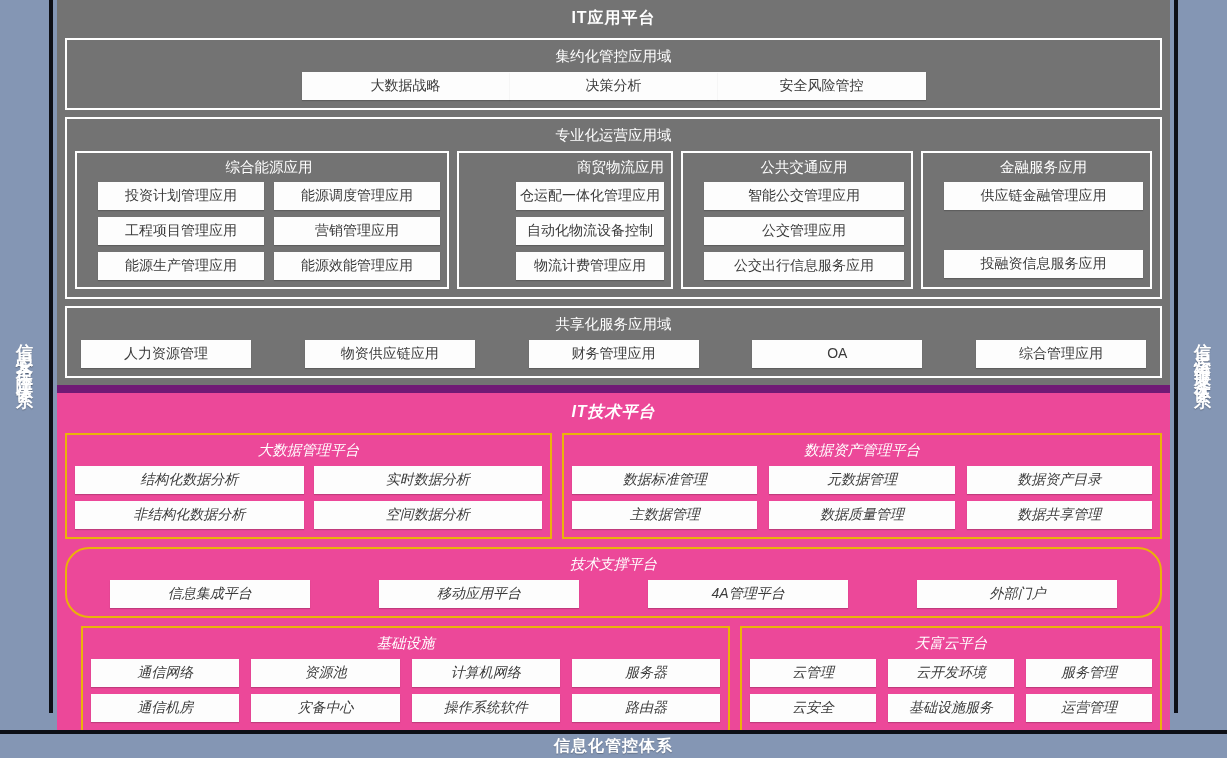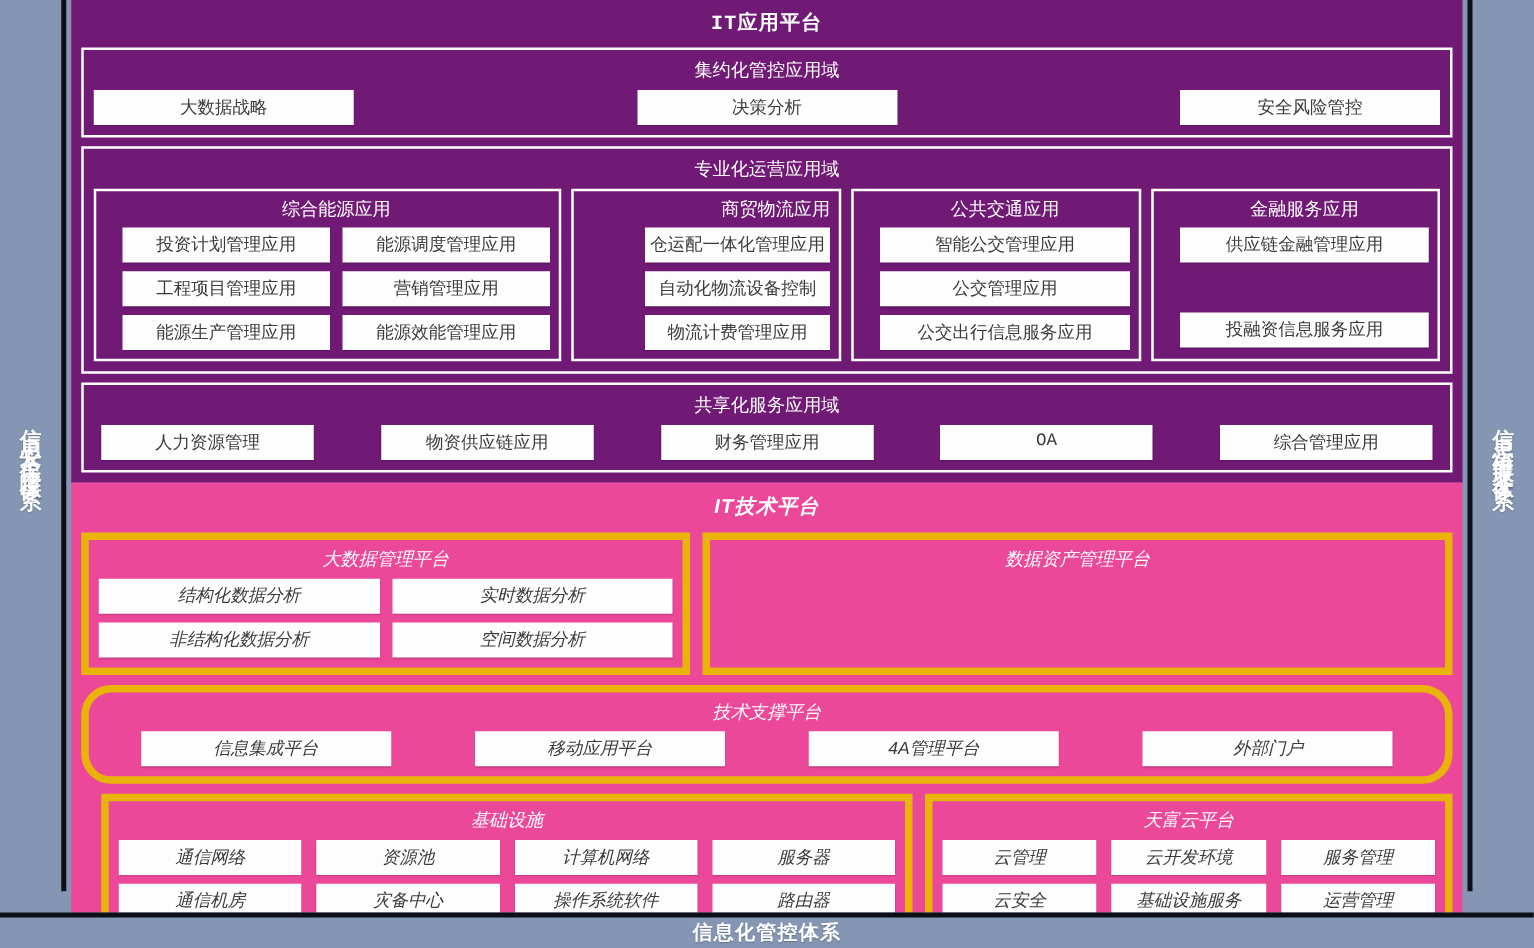--- a/index.html
+++ b/index.html
@@ -29,25 +29,24 @@
 
   
   .center{
     position:absolute;left:57px;top:0;width:1113px;height:713px;
     display:flex;flex-direction:column;
     box-sizing:border-box;
   }
 
   
   .app-platform{
-    background:#701a75;
-    border-bottom:1px solid #701a75;
+    background:#737373;
+    border-bottom:8px solid #701a75;
     padding:0 0 7px 0;
     box-sizing:border-box;
-    font-family:Liberation Mono, monospace;
   }
   .platform-title{
     text-align:center;color:#ffffff;font-weight:bold;font-size:16px;
     padding:8px 0 9px 0;letter-spacing:1px;
   }
   .domain{
     border:2px solid #ffffff;
     margin:0 8px 7px 8px;
     padding:5px 8px 8px 8px;
     box-sizing:border-box;
@@ -62,21 +61,21 @@
     color:#3b3b3b;
     font-size:14px;
     text-align:center;
     padding:5px 4px;
     box-sizing:border-box;
     white-space:nowrap;
     box-shadow:0 1px 1px rgba(0,0,0,.18);
   }
 
   
-  .spread3{display:flex;justify-content:space-between;}
+  .spread3{display:flex;justify-content:center;}
   .spread3 .chip{width:208px;}
 
   
   .group-row{display:flex;gap:8px;}
   .group{
     border:2px solid #ffffff;
     padding:4px 7px 7px 21px;
     box-sizing:border-box;
     display:flex;flex-direction:column;
   }
@@ -99,21 +98,21 @@
   
   .tech-platform{
     background:#ec4899;
     flex:1 1 auto;
     padding:0 0 8px 0;
     box-sizing:border-box;
     font-style:italic;
   }
   .tech-platform .platform-title{padding:9px 0 10px 0;}
   .tech-card{
-    border:6px solid #eab308;
+    border:2px solid #eab308;
     padding:4px 8px 8px 8px;
     box-sizing:border-box;
   }
   .tech-title{text-align:center;color:#ffffff;font-size:14.5px;padding:2px 0 6px 0;}
   .tier{display:flex;gap:10px;margin:0 8px 8px 8px;}
   .tier:last-child{margin-bottom:0;margin-left:24px;}
   .grid3{display:grid;grid-template-columns:1fr 1fr 1fr;gap:7px 12px;}
   .grid4{display:grid;grid-template-columns:1fr 1fr 1fr 1fr;gap:7px 12px;}
   .spread4{display:flex;justify-content:space-around;}
   .spread4 .chip{width:200px;}
@@ -230,20 +229,28 @@
           <div class="tech-title">大数据管理平台</div>
           <div class="grid2">
             <div class="chip">结构化数据分析</div>
             <div class="chip">实时数据分析</div>
             <div class="chip">非结构化数据分析</div>
             <div class="chip">空间数据分析</div>
           </div>
         </div>
         <div class="tech-card c-asset">
           <div class="tech-title">数据资产管理平台</div>
+          <div class="grid3">
+            <div class="chip">数据标准管理</div>
+            <div class="chip">元数据管理</div>
+            <div class="chip">数据资产目录</div>
+            <div class="chip">主数据管理</div>
+            <div class="chip">数据质量管理</div>
+            <div class="chip">数据共享管理</div>
+          </div>
         </div>
       </div>
 
       <div class="tier">
         <div class="tech-card c-support">
           <div class="tech-title">技术支撑平台</div>
           <div class="spread4">
             <div class="chip">信息集成平台</div>
             <div class="chip">移动应用平台</div>
             <div class="chip">4A管理平台</div>

